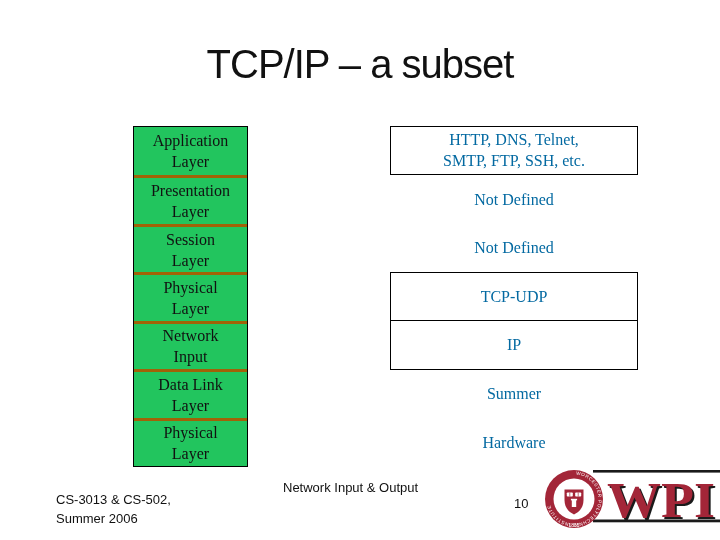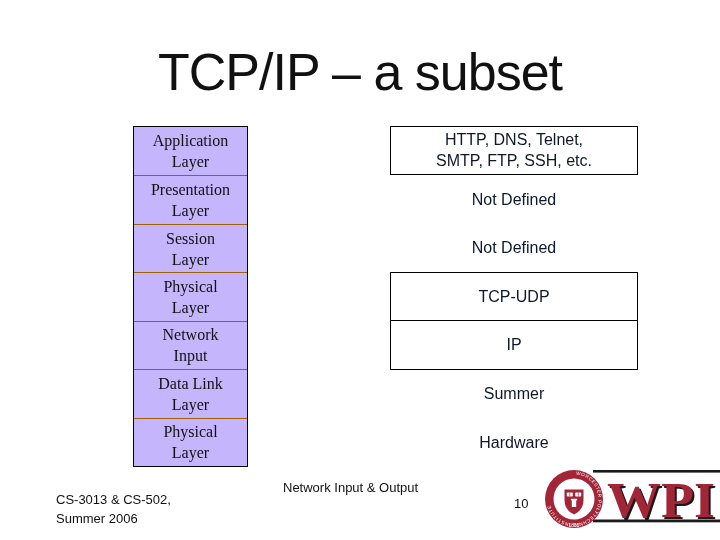--- a/index.html
+++ b/index.html
@@ -5,43 +5,43 @@
   html,body{margin:0;padding:0;}
   body{
     width:720px;height:540px;background:#ffffff;overflow:hidden;position:relative;
     font-family:"Liberation Sans",sans-serif;color:#000;
   }
   #slide{position:absolute;inset:0;}
   
   #slide-title{
     position:absolute;left:0;top:42px;width:720px;margin:0;
     text-align:center;font-family:"Liberation Sans",sans-serif;
-    font-size:52px;font-weight:400;letter-spacing:-1px;color:#111;
+    font-size:40px;font-weight:400;letter-spacing:-1px;color:#111;
   }
   
   #osi-table{
     position:absolute;left:133px;top:126px;width:115px;height:341px;
     display:grid;grid-template-rows:repeat(7,1fr);
-    border:1px solid #000;box-sizing:border-box;background:#c4b5fd;
+    border:1px solid #000;box-sizing:border-box;background:#22c55e;
   }
   .cell{
     display:flex;align-items:center;justify-content:center;text-align:center;
-    white-space:pre-line;border-top:1px solid #a16207;
+    white-space:pre-line;border-top:3px solid #a16207;
     font-family:"Liberation Serif",serif;font-size:16px;line-height:21px;color:#111;
   }
   .cell:first-child{border-top:none;}
   
   #tcpip-col{
     position:absolute;left:390px;top:126px;width:248px;height:341px;
     display:grid;grid-template-rows:repeat(7,1fr);
   }
   .rrow{
     display:flex;align-items:center;justify-content:center;text-align:center;
     white-space:pre-line;box-sizing:border-box;
-    font-family:Liberation Sans, sans-serif;font-size:16px;line-height:21px;color:#0f172a;
+    font-family:Liberation Serif, serif;font-size:16px;line-height:21px;color:#0369a1;
   }
   .rrow.boxed{border:1px solid #000;background:#fff;}
   .rrow.merge-top{border-top:none;}
   
   #footer-course{position:absolute;left:56px;top:490px;font-size:13px;line-height:19px;color:#111;}
   #footer-center{position:absolute;left:283px;top:480px;font-size:13px;color:#111;}
   #page-number{position:absolute;left:514px;top:496px;font-size:13px;color:#111;}
   
   #wpi-logo{position:absolute;left:544px;top:463px;width:176px;height:77px;}
 </style>

